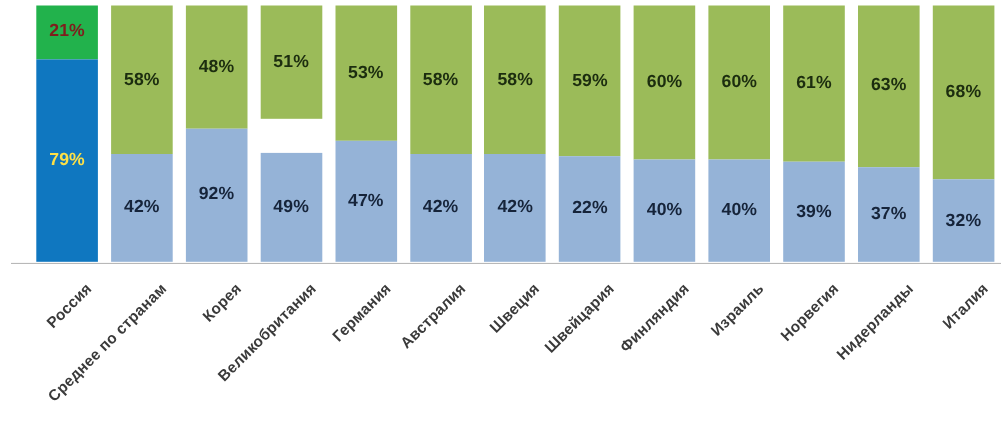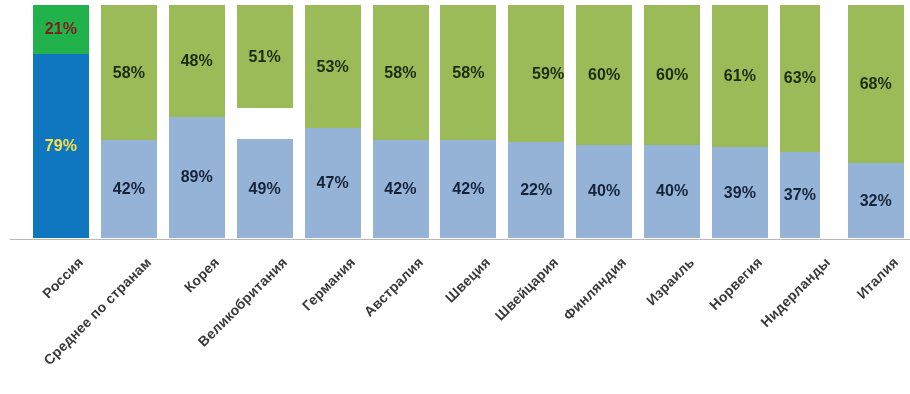--- a/index.html
+++ b/index.html
@@ -115,21 +115,21 @@
         </div>
         <div class="seg seg-bottom" style="height: 97.86px; background: rgb(149, 179, 215);">
           <span class="seg-label">42%</span>
         </div>
       </div>
       <div class="bar-group" style="left: 168.8px; width: 56px; height: 233px;">
         <div class="seg seg-top" style="height: 111.84px; background: rgb(155, 187, 89); align-items: center;">
           <span class="seg-label">48%</span>
         </div>
         <div class="seg seg-bottom" style="height: 121.16px; background: rgb(149, 179, 215);">
-          <span class="seg-label">89%</span>
+          <span class="seg-label">92%</span>
         </div>
       </div>
       <div class="bar-group" style="left: 236.7px; width: 56px; height: 233px; gap: 31px;">
         <div class="seg seg-top" style="height: 118.83px; background: rgb(155, 187, 89);">
           <span class="seg-label">51%</span>
         </div>
         <div class="seg seg-bottom" style="height: 114.17px; background: rgb(149, 179, 215);">
           <span class="seg-label">49%</span>
         </div>
       </div>
@@ -151,21 +151,21 @@
       </div>
       <div class="bar-group" style="left: 440.4px; width: 56px; height: 233px;">
         <div class="seg seg-top" style="height: 135.14px; background: rgb(155, 187, 89);">
           <span class="seg-label">58%</span>
         </div>
         <div class="seg seg-bottom" style="height: 97.86px; background: rgb(149, 179, 215);">
           <span class="seg-label">42%</span>
         </div>
       </div>
       <div class="bar-group" style="left: 508.3px; width: 56px; height: 233px;">
-        <div class="seg seg-top" style="height: 137.47px; background: rgb(155, 187, 89); justify-content: flex-end;">
+        <div class="seg seg-top" style="height: 137.47px; background: rgb(155, 187, 89);">
           <span class="seg-label">59%</span>
         </div>
         <div class="seg seg-bottom" style="height: 95.53px; background: rgb(149, 179, 215);">
           <span class="seg-label">22%</span>
         </div>
       </div>
       <div class="bar-group" style="left: 576.2px; width: 56px; height: 233px;">
         <div class="seg seg-top" style="height: 139.8px; background: rgb(155, 187, 89);">
           <span class="seg-label">60%</span>
         </div>
@@ -182,21 +182,21 @@
         </div>
       </div>
       <div class="bar-group" style="left: 712px; width: 56px; height: 233px; border-radius: 16px;">
         <div class="seg seg-top" style="height: 142.13px; background: rgb(155, 187, 89);">
           <span class="seg-label">61%</span>
         </div>
         <div class="seg seg-bottom" style="height: 90.87px; background: rgb(149, 179, 215);">
           <span class="seg-label">39%</span>
         </div>
       </div>
-      <div class="bar-group" style="left: 779.9px; width: 40px; height: 233px;">
+      <div class="bar-group" style="left: 779.9px; width: 56px; height: 233px;">
         <div class="seg seg-top" style="height: 146.79px; background: rgb(155, 187, 89);">
           <span class="seg-label">63%</span>
         </div>
         <div class="seg seg-bottom" style="height: 86.21px; background: rgb(149, 179, 215);">
           <span class="seg-label">37%</span>
         </div>
       </div>
       <div class="bar-group" style="left: 847.8px; width: 56px; height: 233px; border-radius: 18px;">
         <div class="seg seg-top" style="height: 158.44px; background: rgb(155, 187, 89);">
           <span class="seg-label">68%</span>

